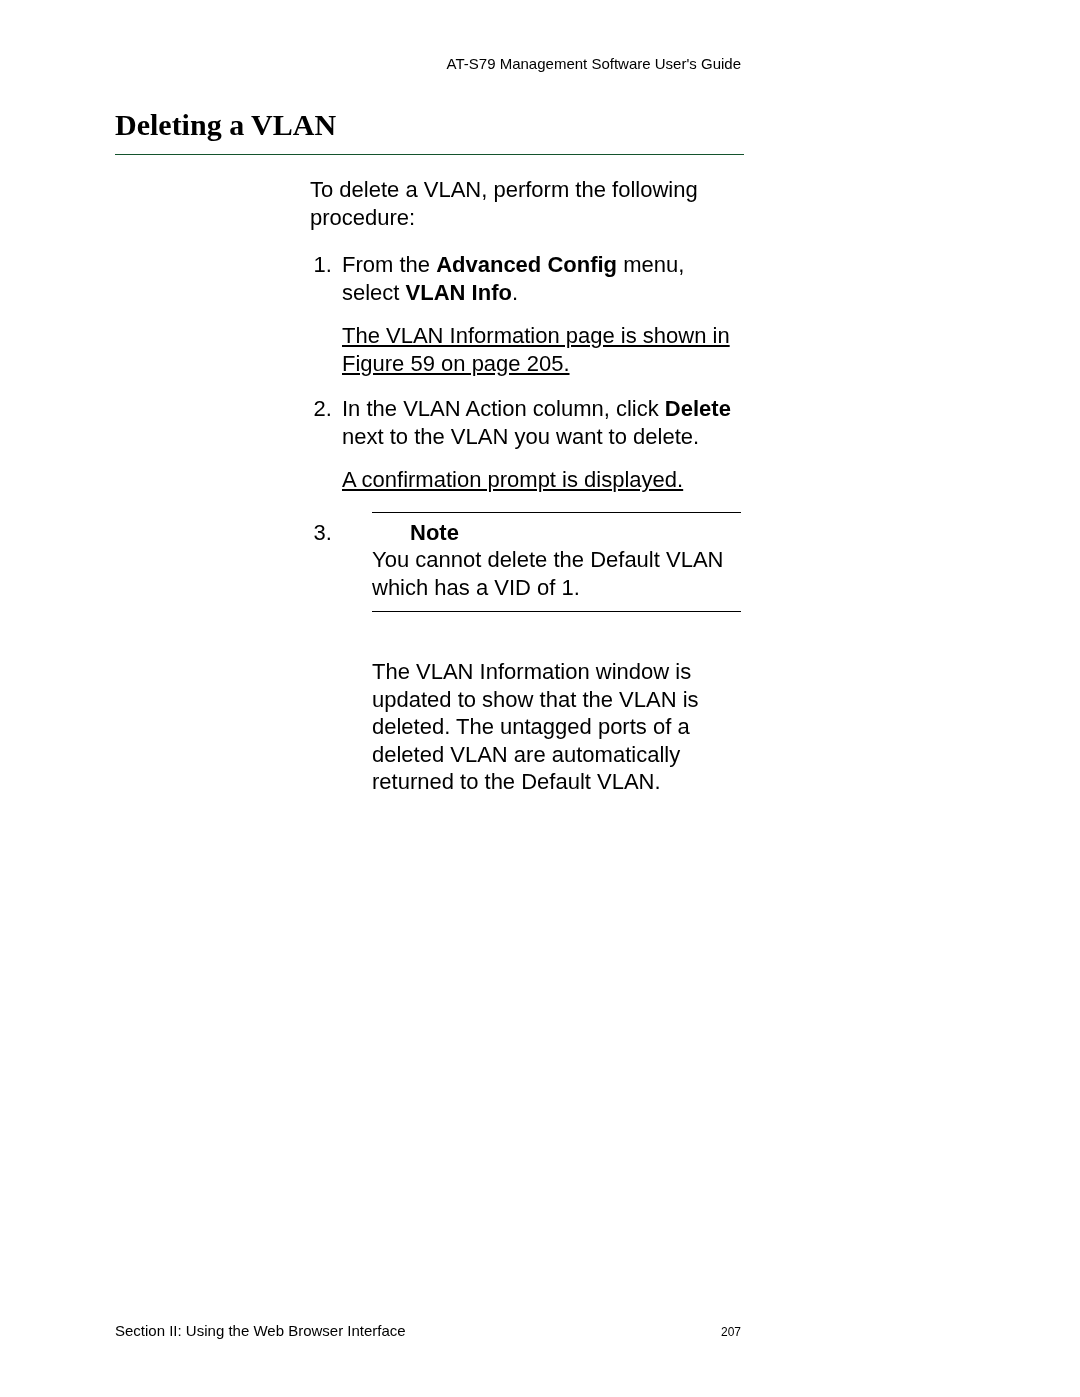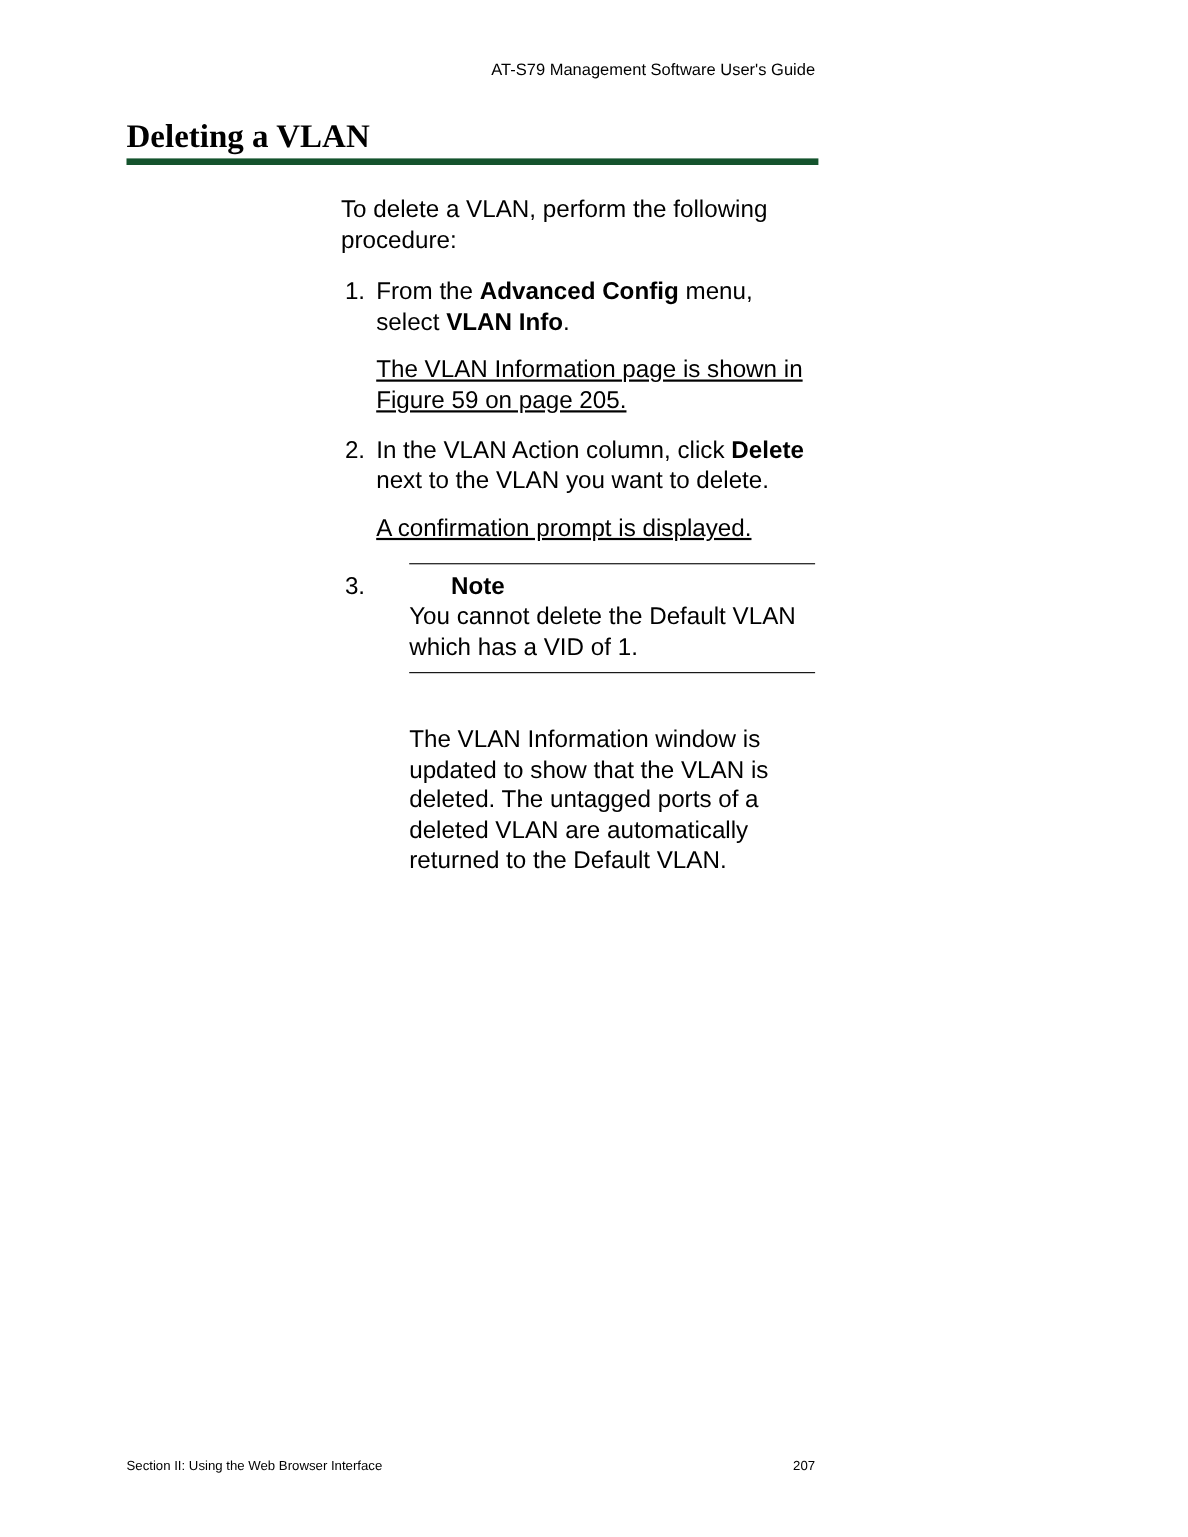--- a/index.html
+++ b/index.html
@@ -21,22 +21,22 @@
     position: absolute;
     top: 55px;
     right: 115px;
     font-size: 15px;
   }
   .title-block {
     position: absolute;
     top: 108px;
     left: 115px;
     right: 112px;
-    border-bottom: 6px solid #14532d;
-    padding-bottom: 2px;
+    border-bottom: 1px solid #14532d;
+    padding-bottom: 12px;
   }
   .page-title {
     font-family: "Times New Roman", Times, serif;
     font-weight: bold;
     font-size: 30px;
     margin: 0;
   }
   .body {
     position: absolute;
     top: 176px;
@@ -72,21 +72,21 @@
     display: block;
     margin-left: 38px;
   }
   .after-note {
     margin: 46px 0 0 30px;
   }
   .footer-left {
     position: absolute;
     left: 115px;
     bottom: 58px;
-    font-size: 12px;
+    font-size: 15px;
   }
   .footer-right {
     position: absolute;
     right: 115px;
     bottom: 58px;
     font-size: 12px;
   }
   .b { font-weight: bold; }
 </style>
 </head>

